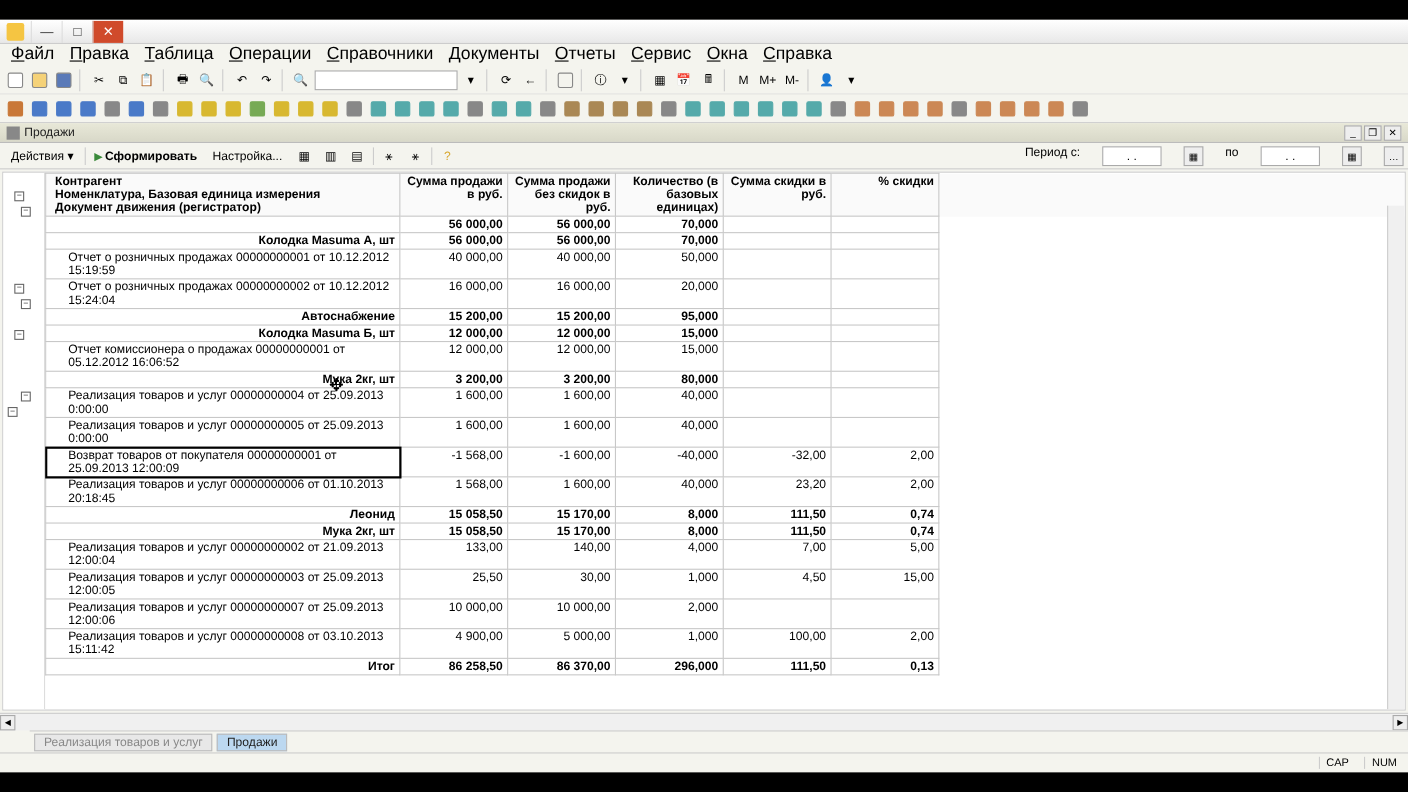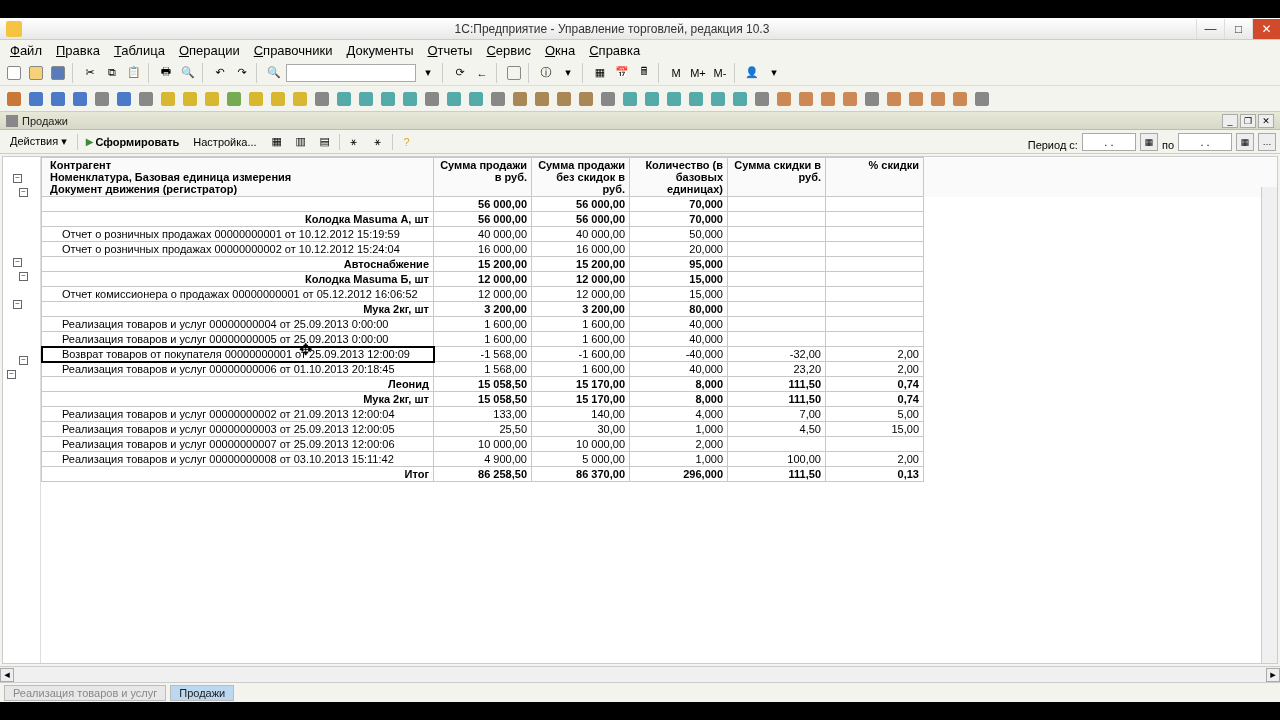--- a/index.html
+++ b/index.html
@@ -4,72 +4,71 @@
 <style>
 * { box-sizing: border-box; margin: 0; padding: 0; }
 body { font-family: Tahoma, Arial, sans-serif; font-size: 11px; background: #000; overflow: hidden; width: 1280px; height: 720px; }
 .window { position: absolute; top: 18px; left: 0; right: 0; bottom: 18px; background: #f4f4ee; display: flex; flex-direction: column; }
 .titlebar { height: 22px; background: linear-gradient(#fff,#e8e8e8); display: flex; align-items: center; border-bottom: 1px solid #ccc; }
 .titlebar .appicon { width: 16px; height: 16px; margin: 0 6px; background: #f5c542; border-radius: 2px; }
 .titlebar .title { flex: 1; text-align: center; font-size: 12px; color: #333; }
 .winbtns { display: flex; }
 .winbtn { width: 28px; height: 20px; display: flex; align-items: center; justify-content: center; font-size: 12px; color: #333; cursor: pointer; border-left: 1px solid #ddd; }
 .winbtn.close { background: #d04a2b; color: #fff; }
-.menubar { height: 20px; background: #f4f4ee; display: flex; align-items: center; padding: 0 4px; gap: 2px; font-size: 13px; }
+.menubar { height: 20px; background: #f4f4ee; display: flex; align-items: center; padding: 0 4px; gap: 2px; font-size: 16px; }
 .menubar span { padding: 2px 6px; cursor: pointer; }
 .menubar span u { text-decoration: underline; }
 .toolbar { height: 26px; background: #f4f4ee; display: flex; align-items: center; padding: 0 4px; gap: 2px; border-bottom: 1px solid #ddd; }
 .toolbar .tbtn { width: 20px; height: 20px; display: flex; align-items: center; justify-content: center; cursor: pointer; font-size: 11px; }
 .toolbar .sep { width: 4px; height: 20px; border-left: 1px solid #ccc; margin: 0 2px; }
 .toolbar input.combo { width: 130px; height: 18px; border: 1px solid #aaa; font-size: 11px; padding: 0 2px; }
 .toolbar2 { height: 26px; background: #f4f4ee; display: flex; align-items: center; padding: 0 4px; gap: 2px; border-bottom: 1px solid #ccc; }
 .toolbar2 .tbtn { width: 20px; height: 20px; cursor: pointer; display: flex; align-items: center; justify-content: center; }
 .subheader { height: 18px; background: linear-gradient(#e8e8d8,#d8d8c8); border-bottom: 1px solid #bbb; display: flex; align-items: center; padding: 0 6px; }
 .subheader .icon { width: 12px; height: 12px; background: #888; margin-right: 4px; }
 .subheader .label { font-size: 11px; color: #222; flex: 1; }
 .subheader .sbtn { width: 16px; height: 14px; border: 1px solid #aaa; background: #eee; margin-left: 2px; cursor: pointer; font-size: 9px; display: flex; align-items: center; justify-content: center; }
 .actionbar { height: 24px; background: #f4f4ee; display: flex; align-items: center; padding: 0 4px; gap: 4px; border-bottom: 1px solid #ccc; }
 .actionbar .actlink { padding: 2px 6px; cursor: pointer; }
 .actionbar .actbtn { padding: 2px 4px; cursor: pointer; display: flex; align-items: center; }
 .actionbar .playicon { color: #3a8a3a; font-size: 10px; margin-right: 2px; }
 .actionbar .tbtn { width: 20px; height: 20px; cursor: pointer; display: flex; align-items: center; justify-content: center; }
-.periodbox { margin-left: auto; display: flex; align-items: flex-end; gap: 4px; font-size: 11px; }
+.periodbox { margin-left: auto; display: flex; align-items: flex-start; gap: 20px; font-size: 11px; }
 .periodbox input { width: 54px; height: 18px; border: 1px solid #aaa; font-size: 11px; text-align: center; }
 .periodbox .calbtn { width: 18px; height: 18px; border: 1px solid #aaa; background: #eee; cursor: pointer; display: flex; align-items: center; justify-content: center; font-size: 9px; }
 .content { flex: 1; background: #fff; display: flex; overflow: hidden; border: 1px solid #ccc; margin: 2px; position: relative; }
 .outline { width: 38px; background: #fff; border-right: 1px solid #ddd; }
 .grid { flex: 1; overflow: auto; }
 table { border-collapse: collapse; width: 100%; table-layout: fixed; }
 th, td { border: 1px solid #c8c8c8; padding: 1px 4px; font-size: 11px; vertical-align: top; }
 th { background: #fafafa; font-weight: normal; text-align: center; }
-.th-desc { width: 392px; text-align: left; padding-left: 8px; }
+.th-desc { width: 322px; text-align: left; padding-left: 8px; }
 .c-num { width: 98px; text-align: right; }
 .desc-0 { padding-left: 8px; font-weight: bold; }
 .desc-1 { padding-left: 14px; font-weight: bold; }
 .desc-2 { padding-left: 20px; }
 .bold td { font-weight: bold; text-align: right; }
 .scrollv { position: absolute; right: 0; top: 30px; bottom: 0; width: 16px; background: #f0f0f0; border-left: 1px solid #ccc; }
 .scrollbot { height: 16px; background: #f0f0f0; border-top: 1px solid #ccc; display: flex; align-items: center; }
-.taskbar { height: 20px; background: #f4f4ee; display: flex; align-items: center; padding: 0 4px; gap: 4px; border-top: 1px solid #ccc; }
+.taskbar { height: 20px; background: #f4f4ee; display: flex; align-items: center; padding: 0 4px; gap: 4px; border-top: 1px solid #ccc; margin-left: 27px; }
 .task { padding: 1px 8px; background: #e8e8e8; border: 1px solid #bbb; font-size: 11px; cursor: pointer; color: #888; }
 .task.active { background: #bcd8f0; color: #222; }
 .statusbar { height: 18px; background: #f4f4ee; display: flex; align-items: center; justify-content: flex-end; padding: 0 4px; gap: 8px; border-top: 1px solid #ccc; font-size: 10px; }
 .statusbar span { padding: 0 6px; border-left: 1px solid #ccc; }
 .cursor-icon { position: absolute; pointer-events: none; font-size: 16px; color: #000; }
 .ico { display: inline-block; width: 14px; height: 14px; border: 1px solid #888; border-radius: 2px; }
 .outline-node { height: 14px; display: flex; align-items: center; justify-content: flex-start; padding-left: 4px; }
 .outline-node .box { width: 9px; height: 9px; border: 1px solid #666; display: flex; align-items: center; justify-content: center; font-size: 8px; line-height: 8px; color: #333; }
 </style>
 </head>
 <body>
 
 <div class="window">
   <div class="titlebar">
     <div class="appicon"></div>
-    <div class="title">1С:Предприятие - Управление торговлей, редакция 10.3</div>
     <div class="winbtns">
       <div class="winbtn">—</div>
       <div class="winbtn">□</div>
       <div class="winbtn close">✕</div>
     </div>
   </div>
 
   <div class="menubar" id="menubar">
       <span><u>Ф</u>айл</span>
       <span><u>П</u>равка</span>
@@ -541,13 +540,17 @@
     <div style="width:14px;height:14px;border:1px solid #aaa;background:#eee;display:flex;align-items:center;justify-content:center">◂</div>
     <div style="flex:1"></div>
     <div style="width:14px;height:14px;border:1px solid #aaa;background:#eee;display:flex;align-items:center;justify-content:center">▸</div>
   </div>
 
   <div class="taskbar" id="taskbar">
       <div class="task">Реализация товаров и услуг</div>
       <div class="task active">Продажи</div>
     </div>
 
+  <div class="statusbar">
+    <span>CAP</span>
+    <span>NUM</span>
+  </div>
 </div>
 
 </body></html>

